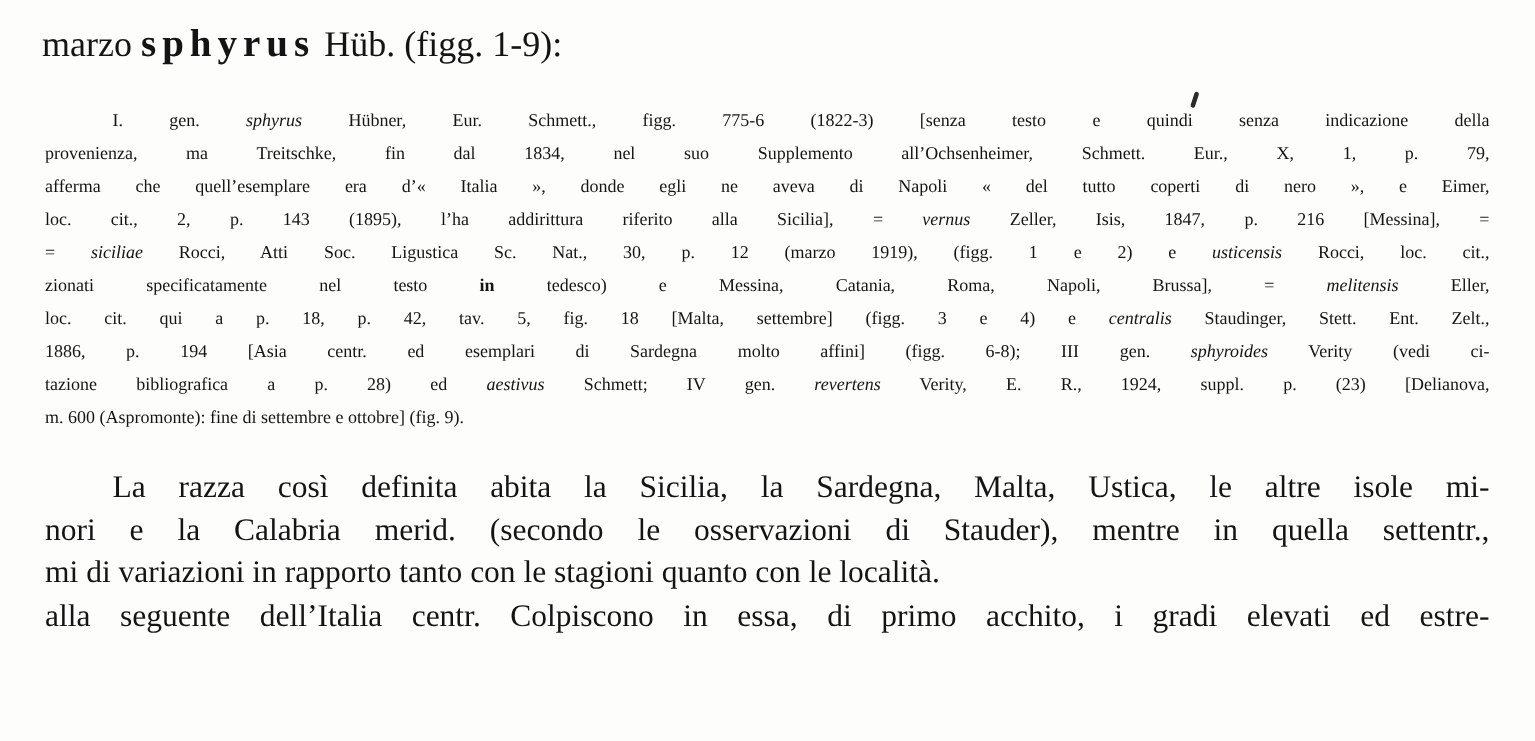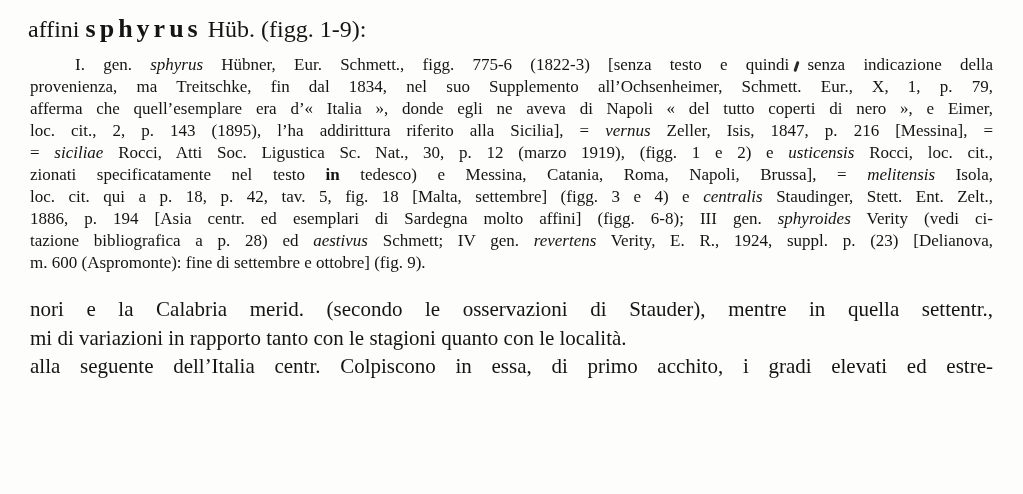--- a/index.html
+++ b/index.html
@@ -12,53 +12,54 @@
   }
   .page { position: relative; width: 1023px; height: 494px; }
   .heading {
     margin: 14px 28px 0 28px;
     font-size: 24px;
     font-weight: normal;
     white-space: nowrap;
   }
   .heading .b { font-weight: bold; letter-spacing: 4px; font-size: 26px; }
   .para { margin-left: 30px; margin-right: 30px; }
-  .para-small { margin-top: 10px; font-size: 17px; line-height: 22px; }
+  .para-small { margin-top: 25px; font-size: 12px; line-height: 22px; }
   .para-large { margin-top: 21px; font-size: 21px; line-height: 28.5px; }
   .line { text-align: justify; text-align-last: justify; white-space: normal; }
   .line.first { text-indent: 45px; }
   .line.last { text-align-last: left; }
   .i { font-style: italic; }
   .b { font-weight: bold; }
   
   .artifact {
     position: absolute; left: 795px; top: 47px;
     width: 3px; height: 11px; background: #2a2a2a;
     transform: rotate(18deg); border-radius: 2px;
   }
 </style>
 </head>
 <body>
 
 <div class="page">
-  <h1 class="heading"><span>affini </span><span class="b">sphyrus</span><span> Hüb. (figg. 1-9):</span></h1>
+  <h1 class="heading"><span>marzo </span><span class="b">sphyrus</span><span> Hüb. (figg. 1-9):</span></h1>
 
   <span class="artifact"></span>
 
   <div class="para para-small">
       <div class="line first"><span>I. gen. </span><span class="i">sphyrus</span><span> Hübner, Eur. Schmett., figg. 775-6 (1822-3) [senza testo e quindi senza indicazione della</span></div>
       <div class="line"><span>provenienza, ma Treitschke, fin dal 1834, nel suo Supplemento all’Ochsenheimer, Schmett. Eur., X, 1, p. 79,</span></div>
       <div class="line"><span>afferma che quell’esemplare era d’« Italia », donde egli ne aveva di Napoli « del tutto coperti di nero », e Eimer,</span></div>
       <div class="line"><span>loc. cit., 2, p. 143 (1895), l’ha addirittura riferito alla Sicilia], = </span><span class="i">vernus</span><span> Zeller, Isis, 1847, p. 216 [Messina], =</span></div>
       <div class="line"><span>= </span><span class="i">siciliae</span><span> Rocci, Atti Soc. Ligustica Sc. Nat., 30, p. 12 (marzo 1919), (figg. 1 e 2) e </span><span class="i">usticensis</span><span> Rocci, loc. cit.,</span></div>
-      <div class="line"><span>zionati specificatamente nel testo </span><span class="b">in</span><span> tedesco) e Messina, Catania, Roma, Napoli, Brussa], = </span><span class="i">melitensis</span><span> Isola,</span></div>
+      <div class="line"><span>zionati specificatamente nel testo </span><span class="b">in</span><span> tedesco) e Messina, Catania, Roma, Napoli, Brussa], = </span><span class="i">melitensis</span><span> Eller,</span></div>
       <div class="line"><span>loc. cit. qui a p. 18, p. 42, tav. 5, fig. 18 [Malta, settembre] (figg. 3 e 4) e </span><span class="i">centralis</span><span> Staudinger, Stett. Ent. Zelt.,</span></div>
       <div class="line"><span>1886, p. 194 [Asia centr. ed esemplari di Sardegna molto affini] (figg. 6-8); III gen. </span><span class="i">sphyroides</span><span> Verity (vedi ci-</span></div>
       <div class="line"><span>tazione bibliografica a p. 28) ed </span><span class="i">aestivus</span><span> Schmett; IV gen. </span><span class="i">revertens</span><span> Verity, E. R., 1924, suppl. p. (23) [Delianova,</span></div>
       <div class="line last"><span>m. 600 (Aspromonte): fine di settembre e ottobre] (fig. 9).</span></div>
     </div>
 
   <div class="para para-large">
+      <div class="line first"><span>La razza così definita abita la Sicilia, la Sardegna, Malta, Ustica, le altre isole mi-</span></div>
       <div class="line"><span>nori e la Calabria merid. (secondo le osservazioni di Stauder), mentre in quella settentr.,</span></div>
       <div class="line last"><span>mi di variazioni in rapporto tanto con le stagioni quanto con le località.</span></div>
       <div class="line"><span>alla seguente dell’Italia centr. Colpiscono in essa, di primo acchito, i gradi elevati ed estre-</span></div>
     </div>
 </div>
 
 </body></html>

